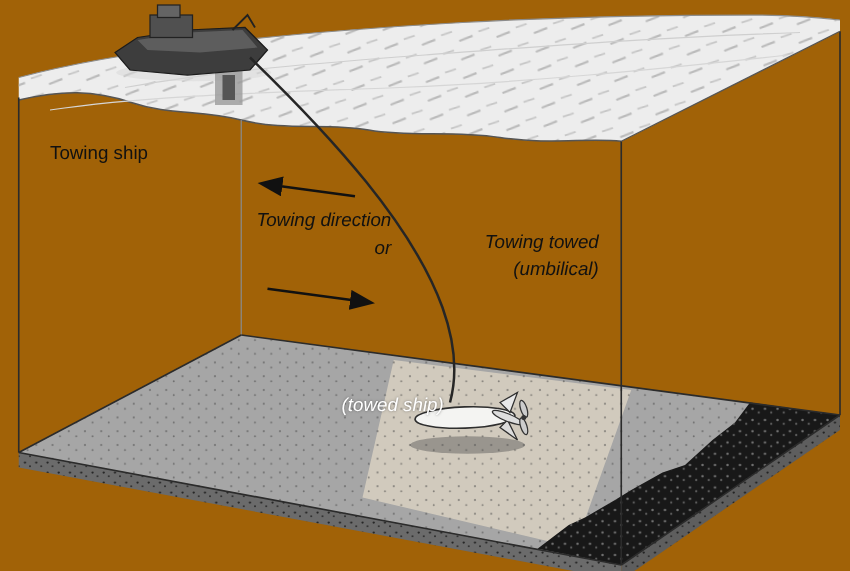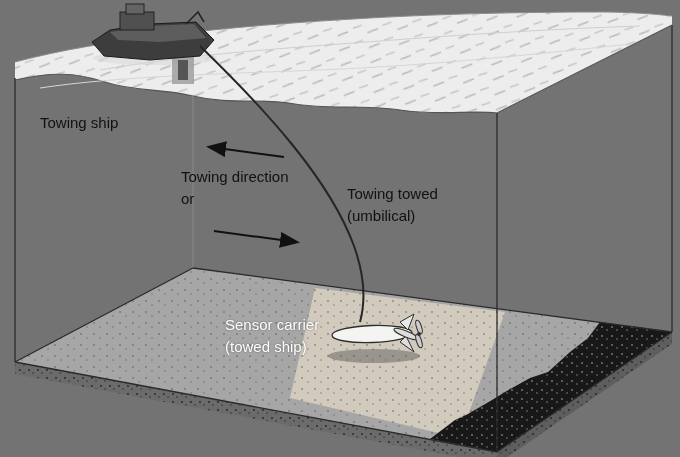--- a/index.html
+++ b/index.html
@@ -1,22 +1,22 @@
 <!DOCTYPE html>
 <html><head>
 <meta charset="utf-8">
 <style>
   html,body{margin:0;padding:0;background:#ffffff;}
   .stage{
-    position:relative;width:680px;height:457px;background:#737373;
+    position:relative;width:680px;height:457px;background:#a16207;
     font-family:"Liberation Sans",sans-serif;overflow:hidden;
   }
   .stage svg{position:absolute;left:0;top:0;}
   .lbl{position:absolute;color:#111111;font-size:15px;line-height:22px;}
-  .lbl.center{text-align:left;}
+  .lbl.center{text-align:right;font-style:italic;}
   .lbl.light{color:#ffffff;text-shadow:0 0 2px rgba(30,30,30,.5);}
 </style>
 </head>
 <body>
 
 <div class="stage">
 
   <svg width="680" height="457" viewBox="0 0 680 457">
     <defs>
       <marker id="ah" markerWidth="10" markerHeight="8" refX="8" refY="4" orient="auto">
@@ -120,17 +120,16 @@
     <div>Towing direction</div>
     <div>or</div>
   </div>
 
   <div class="lbl center" style="left:347px;top:183px;width:132px;">
     <div>Towing towed</div>
     <div>(umbilical)</div>
   </div>
 
   <div class="lbl center light" style="left:225px;top:314px;width:130px;">
-    <div>Sensor carrier</div>
     <div>(towed ship)</div>
   </div>
 
 </div>
 
 </body></html>

